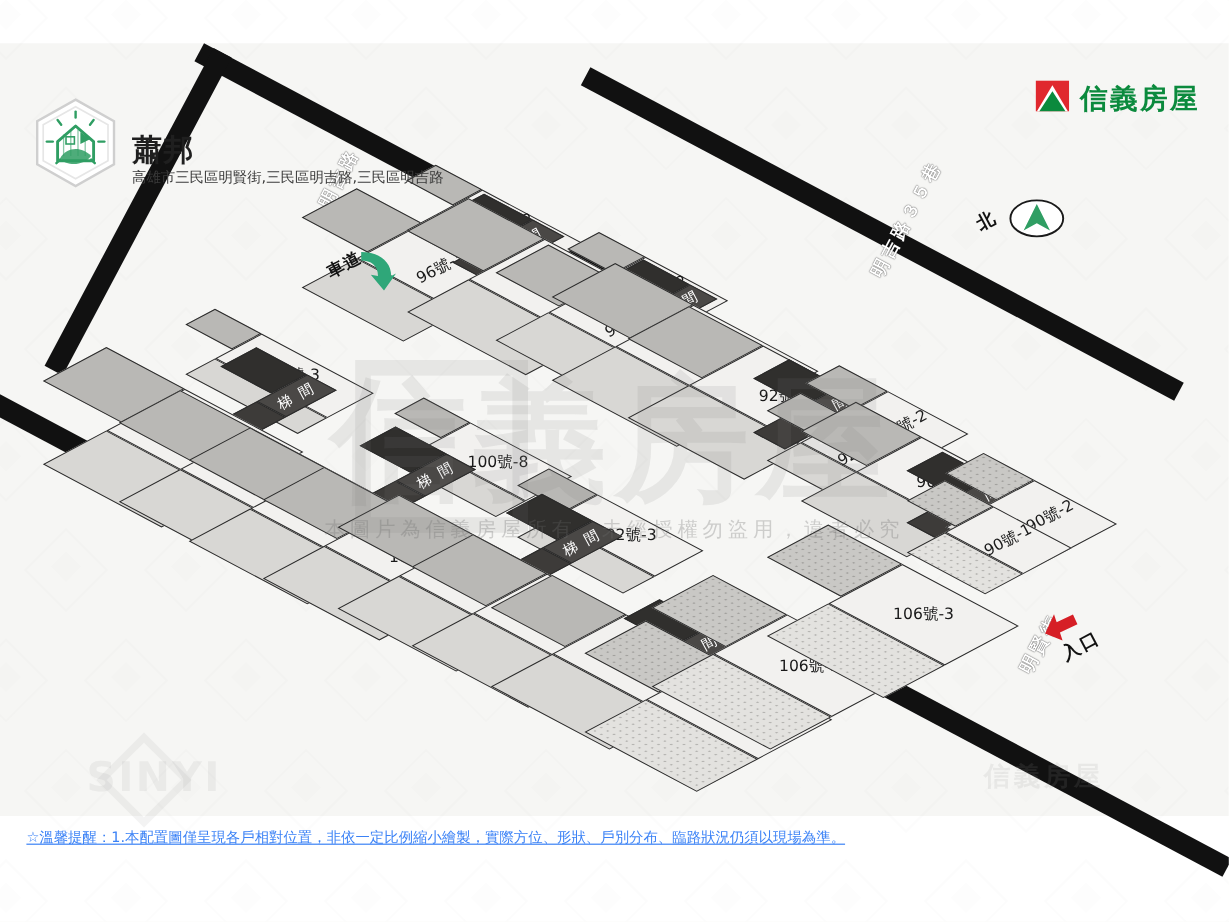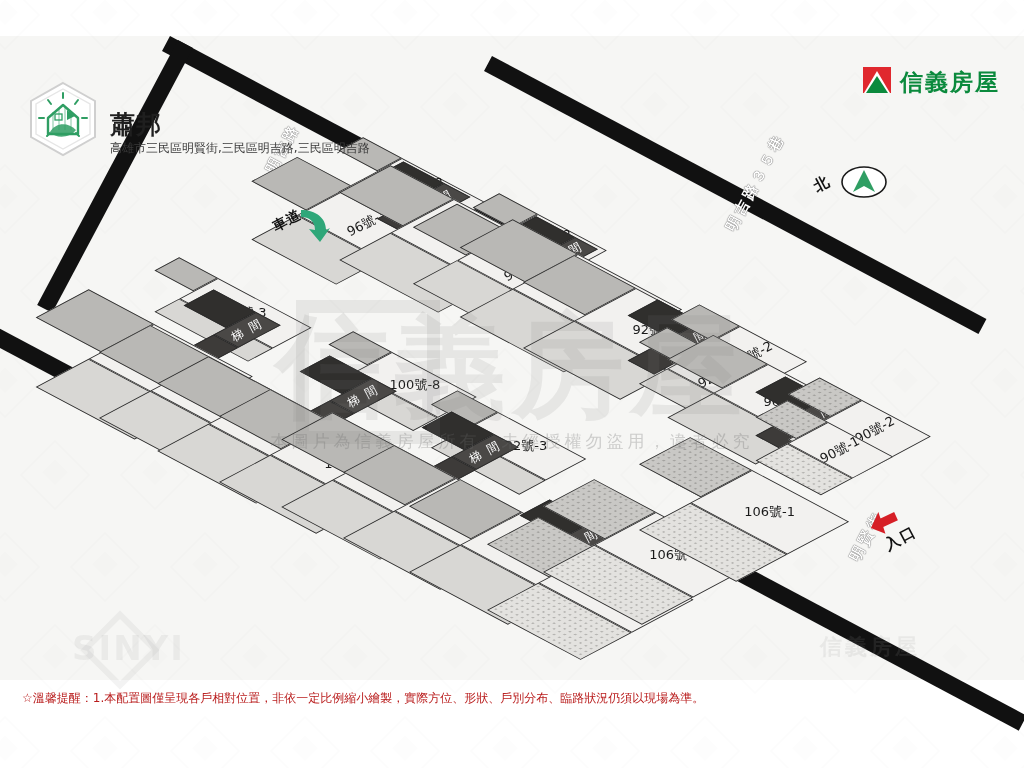--- a/index.html
+++ b/index.html
@@ -150,21 +150,21 @@
   }
   .blk.tex .side{
     background:#c9c8c5;
     background-image:radial-gradient(circle,#a3a29f 1px,transparent 1.2px);
     background-size:6px 6px;
   }
 
   
   .footer{
     position:absolute;left:22px;top:690px;width:980px;
-    font-size:12px;color:#b91c1c;letter-spacing:0px;line-height:16px;
+    font-size:12px;color:#3b82f6;letter-spacing:0px;line-height:16px;text-decoration:underline;
   }
 </style>
 </head>
 <body>
 
 <div id="stage">
 
   <div class="plate"></div>
   <div class="plate-top-white"></div>
   <div class="plate-bot-white"></div>
@@ -550,21 +550,21 @@
       </div>
       <div class="blk stair" style="left:671.171px;top:492.841px;transform:rotate(-28deg);transform-origin:60px 11px;">
         <div class="lbl" style="width:120px;height:22px;color:#fff;">梯 間</div>
       </div>
       <div class="blk tex" style="left:0;top:0;transform:matrix(0.8829,0.4695,-0.8829,0.4695,752,470);width:0;height:0;">
         <div class="side" style="left:0px;top:0;width:70px;height:58px;transform:translate(-70px,0) skewY(0deg);transform-origin:0 0;"></div>
         <div class="front" style="left:0;top:0;width:110px;height:58px;transform:translate(0,70px);transform-origin:0 0;"></div>
         <div class="top" style="width:110px;height:70px;"></div>
       </div>
       <div class="blk" style="left:709.658px;top:501.255px;transform:rotate(0deg);transform-origin:60px 11px;">
-        <div class="lbl" style="width:120px;height:22px;">106號-1</div>
+        <div class="lbl" style="width:120px;height:22px;">106號-3</div>
       </div>
     </div>
 
   <div class="wm-big-mark"></div>
   <div class="wm-big">信義房屋</div>
   <div class="wm-line">本圖片為信義房屋所有，未經授權勿盜用，違者必究</div>
   <div class="wm-sinyi-d"></div>
   <div class="wm-sinyi">SINYI</div>
   <div class="wm-br">信義房屋</div>
 

